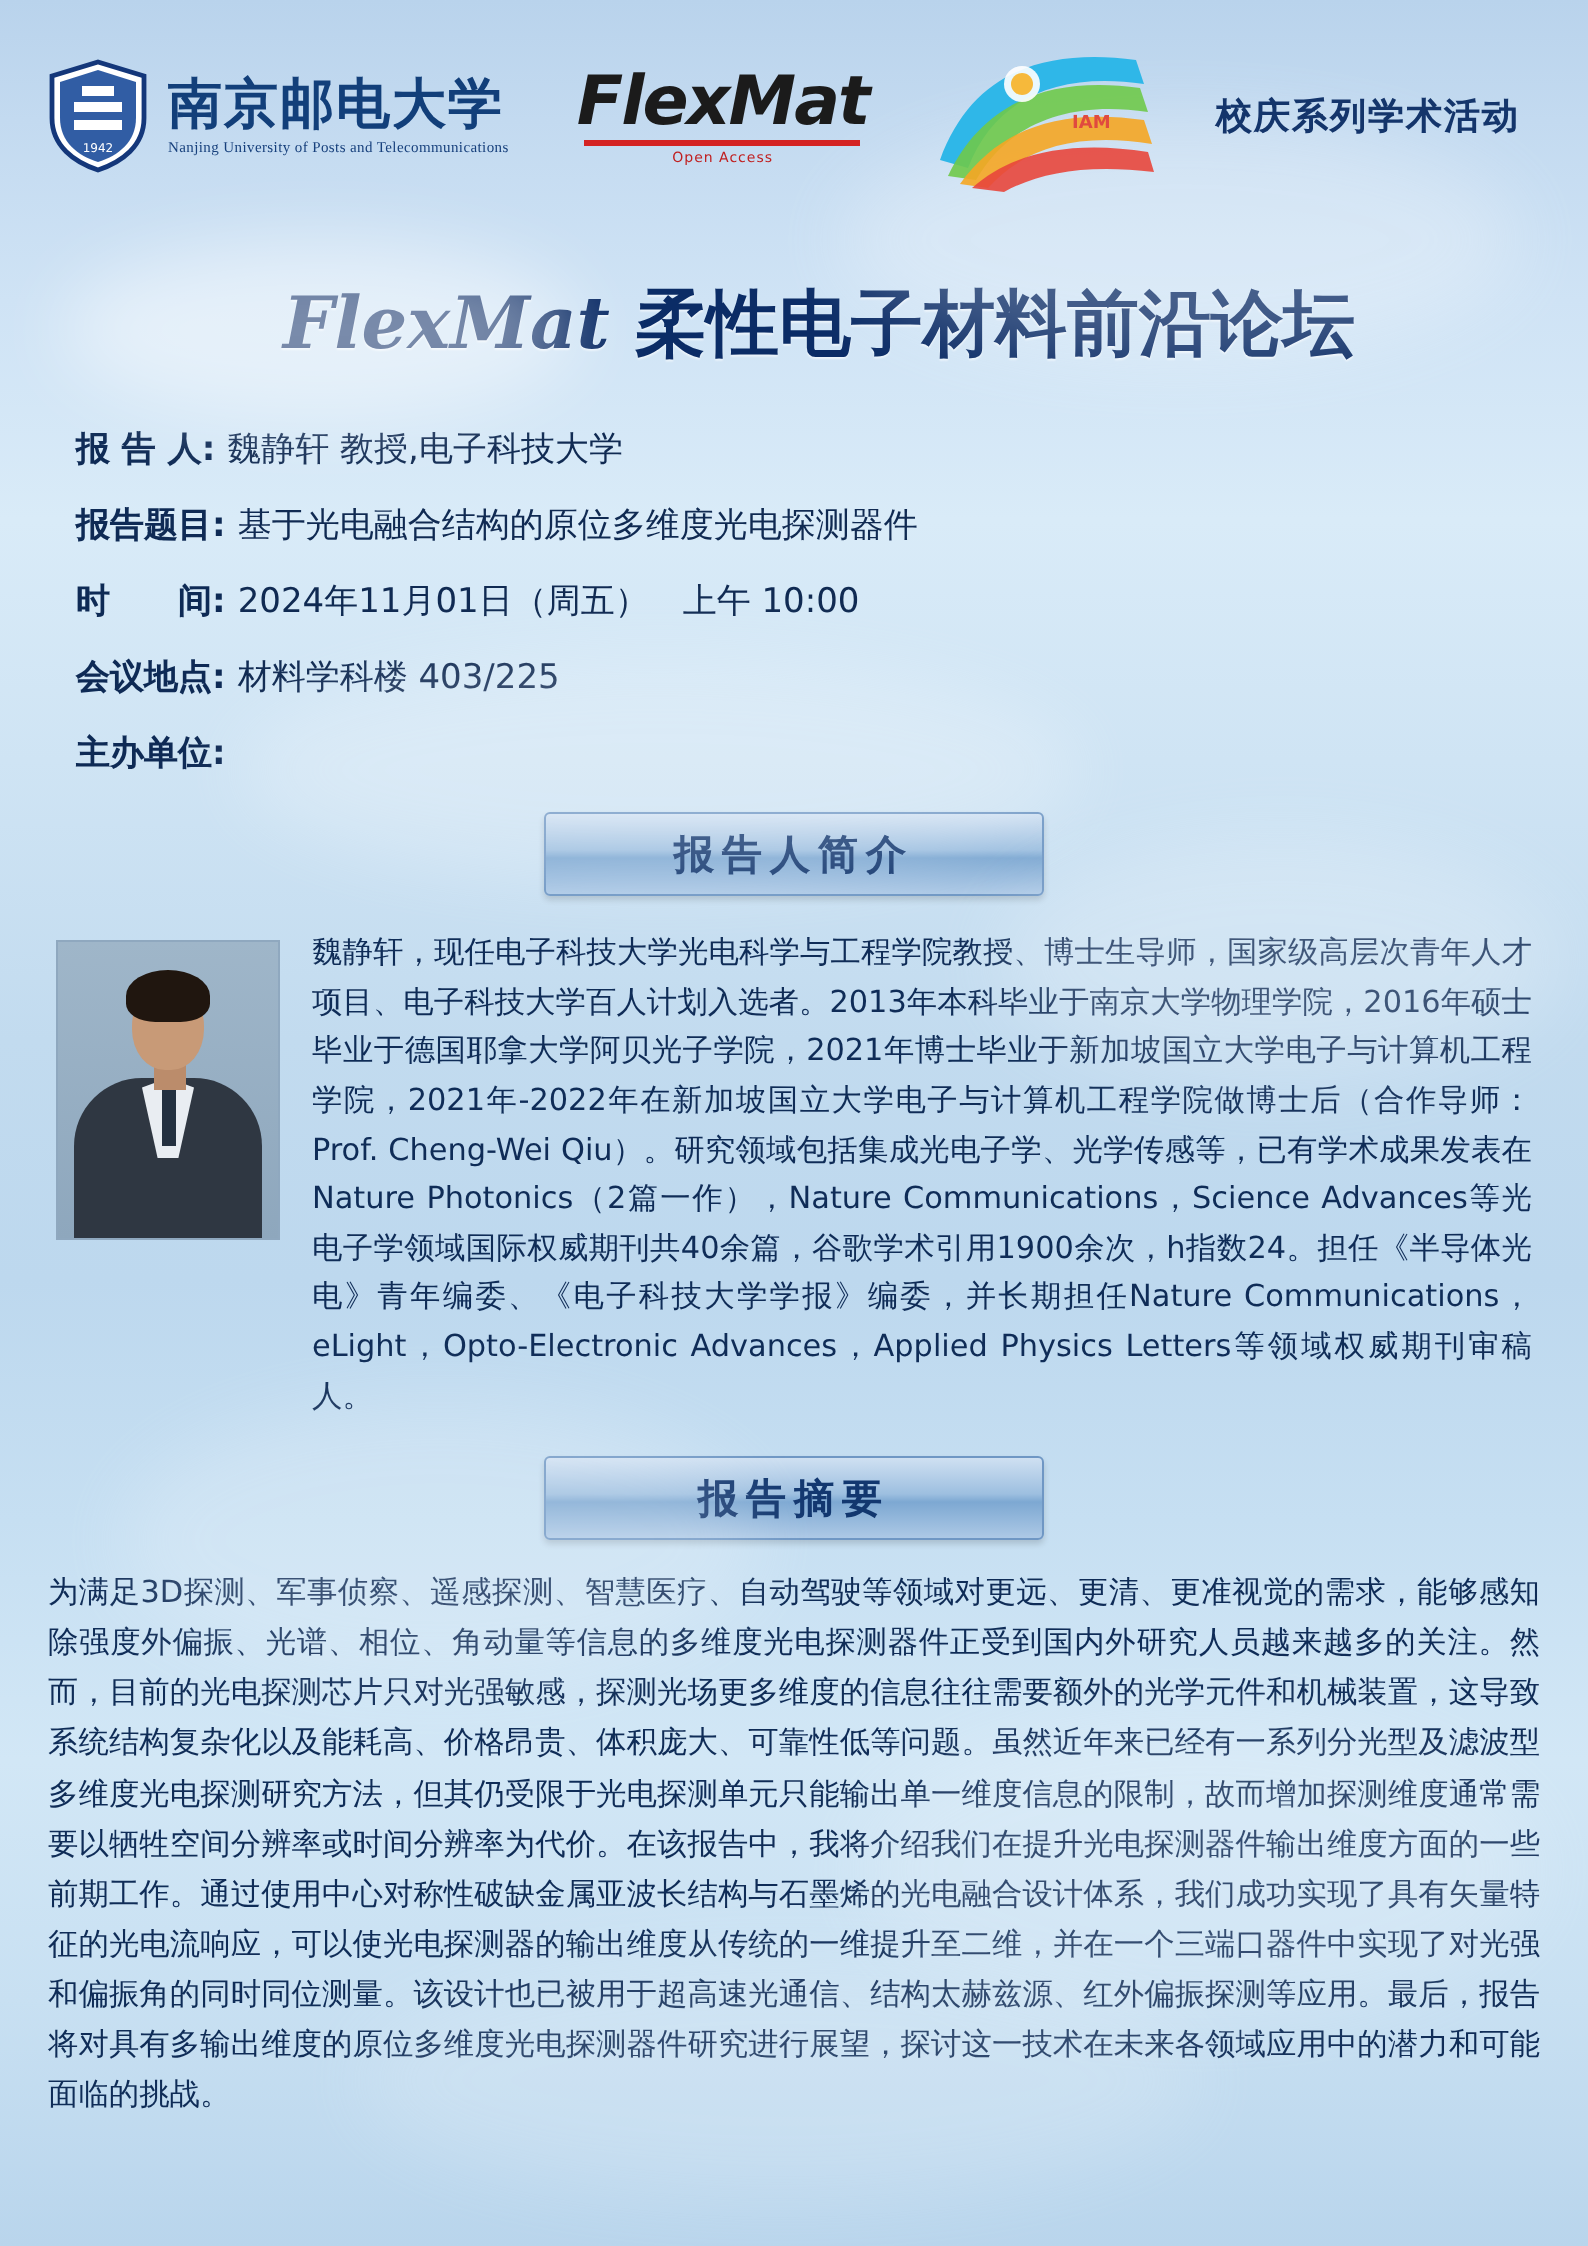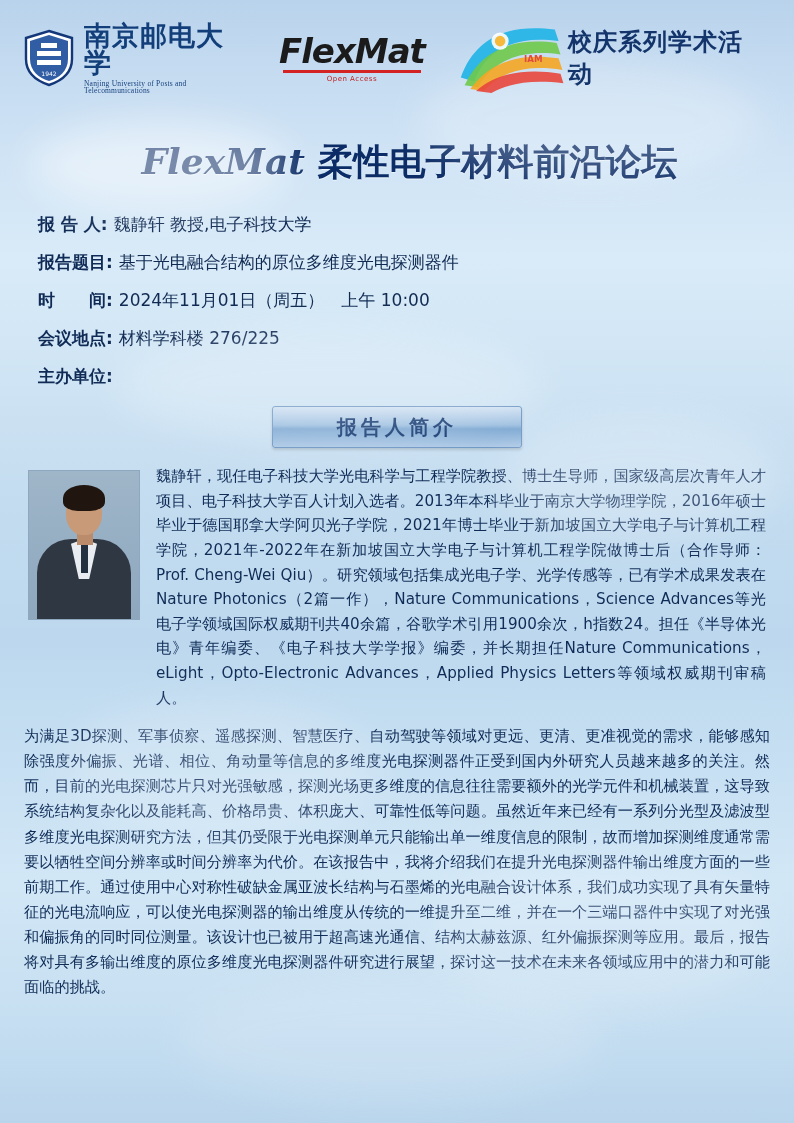--- a/index.html
+++ b/index.html
@@ -123,21 +123,21 @@
   }
   .iam-swoosh {
     position: absolute;
     inset: 0;
   }
   .header-right {
     margin-left: auto;
     margin-right: 18px;
     font-family: Liberation Sans, sans-serif;
     font-weight: bold;
-    font-size: 24px;
+    font-size: 18px;
     color: #14356b;
     letter-spacing: 1px;
   }
 
   
   .main-title {
     text-align: center;
     font-family: "DejaVu Serif", "Liberation Serif", serif;
     font-weight: bold;
     font-style: italic;
@@ -338,21 +338,21 @@
     <div class="info-row">
       <span class="info-label">报告题目:</span>
       <span class="info-value">基于光电融合结构的原位多维度光电探测器件</span>
     </div>
     <div class="info-row">
       <span class="info-label sp">时　　间:</span>
       <span class="info-value">2024年11月01日（周五）　上午 10:00</span>
     </div>
     <div class="info-row">
       <span class="info-label">会议地点:</span>
-      <span class="info-value">材料学科楼 276/225</span>
+      <span class="info-value">材料学科楼 403/225</span>
     </div>
     <div class="info-row">
       <span class="info-label">主办单位:</span>
     </div>
   </div>
 
   <div class="banner-wrap">
     <div class="banner">报告人简介</div>
   </div>
 
@@ -361,16 +361,19 @@
       <div class="p-body"></div>
       <div class="p-shirt"></div>
       <div class="p-tie"></div>
       <div class="p-neck"></div>
       <div class="p-head"></div>
       <div class="p-hair"></div>
     </div>
     <div class="bio-text">魏静轩，现任电子科技大学光电科学与工程学院教授、博士生导师，国家级高层次青年人才项目、电子科技大学百人计划入选者。2013年本科毕业于南京大学物理学院，2016年硕士毕业于德国耶拿大学阿贝光子学院，2021年博士毕业于新加坡国立大学电子与计算机工程学院，2021年-2022年在新加坡国立大学电子与计算机工程学院做博士后（合作导师：Prof. Cheng-Wei Qiu）。研究领域包括集成光电子学、光学传感等，已有学术成果发表在Nature Photonics（2篇一作），Nature Communications，Science Advances等光电子学领域国际权威期刊共40余篇，谷歌学术引用1900余次，h指数24。担任《半导体光电》青年编委、《电子科技大学学报》编委，并长期担任Nature Communications，eLight，Opto-Electronic Advances，Applied Physics Letters等领域权威期刊审稿人。</div>
   </div>
 
+  <div class="banner-wrap">
+    <div class="banner">报告摘要</div>
+  </div>
 
   <div class="abstract">为满足3D探测、军事侦察、遥感探测、智慧医疗、自动驾驶等领域对更远、更清、更准视觉的需求，能够感知除强度外偏振、光谱、相位、角动量等信息的多维度光电探测器件正受到国内外研究人员越来越多的关注。然而，目前的光电探测芯片只对光强敏感，探测光场更多维度的信息往往需要额外的光学元件和机械装置，这导致系统结构复杂化以及能耗高、价格昂贵、体积庞大、可靠性低等问题。虽然近年来已经有一系列分光型及滤波型多维度光电探测研究方法，但其仍受限于光电探测单元只能输出单一维度信息的限制，故而增加探测维度通常需要以牺牲空间分辨率或时间分辨率为代价。在该报告中，我将介绍我们在提升光电探测器件输出维度方面的一些前期工作。通过使用中心对称性破缺金属亚波长结构与石墨烯的光电融合设计体系，我们成功实现了具有矢量特征的光电流响应，可以使光电探测器的输出维度从传统的一维提升至二维，并在一个三端口器件中实现了对光强和偏振角的同时同位测量。该设计也已被用于超高速光通信、结构太赫兹源、红外偏振探测等应用。最后，报告将对具有多输出维度的原位多维度光电探测器件研究进行展望，探讨这一技术在未来各领域应用中的潜力和可能面临的挑战。</div>
 
 </div>
 
 </body></html>

